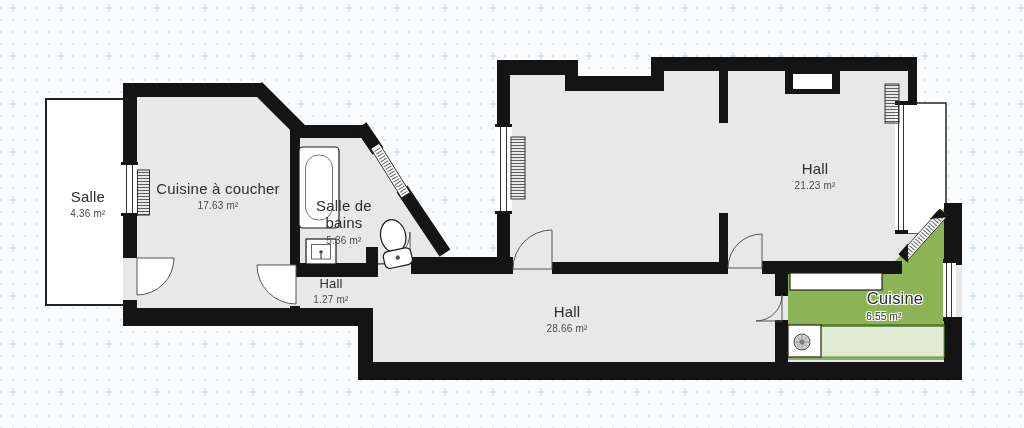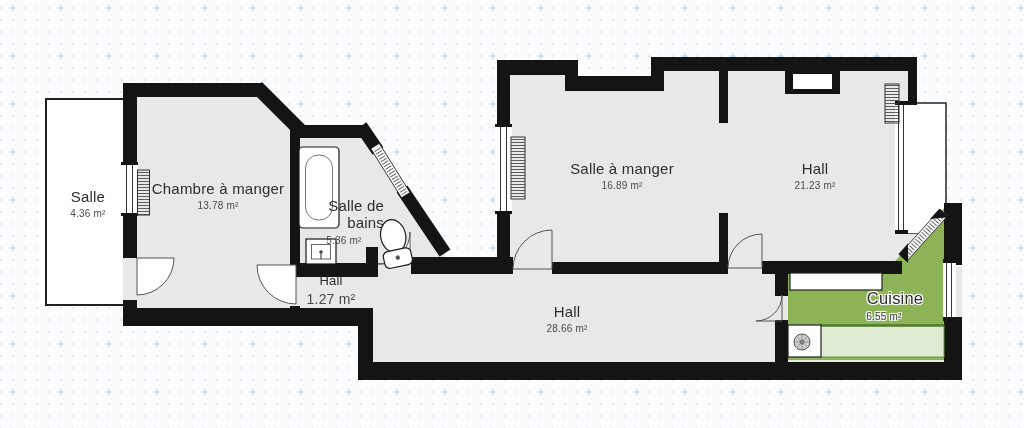--- a/index.html
+++ b/index.html
@@ -3,23 +3,23 @@
 <meta charset="utf-8">
 <style>
   html,body{margin:0;padding:0;background:#fbfcfe;}
   .plan{position:relative;width:1024px;height:428px;overflow:hidden;
         font-family:"Liberation Sans","DejaVu Sans",sans-serif;}
   .plan svg{position:absolute;left:0;top:0;}
   .lbl{position:absolute;transform:translate(-50%,-50%);text-align:center;
        white-space:nowrap;color:#2e2e2e;line-height:1.15;pointer-events:none;}
   .lbl .nm{font-size:15px;letter-spacing:.2px;}
   .lbl .ar{font-size:10px;color:#4a4a4a;margin-top:3px;letter-spacing:.2px;}
-  .lbl-wrap .nm{white-space:normal;width:80px;margin:0 auto;line-height:1.12;text-align:right;}
+  .lbl-wrap .nm{white-space:normal;width:80px;margin:0 auto;line-height:1.12;}
   .lbl-small .nm{font-size:13px;}
-  .lbl-small .ar{font-size:14px;margin-top:2px;text-align:center;}
+  .lbl-small .ar{font-size:10px;margin-top:2px;text-align:center;}
   .lbl-cuisine .nm{font-size:16.5px;
      text-shadow:-1px -1px 0 #fff,1px -1px 0 #fff,-1px 1px 0 #fff,1px 1px 0 #fff,0 0 3px #fff;padding-left:22px;}
   .lbl-cuisine .ar{color:#3c3c3c;
      text-shadow:-1px -1px 0 #fff,1px -1px 0 #fff,-1px 1px 0 #fff,1px 1px 0 #fff,0 0 3px #fff;}
 </style>
 </head>
 <body>
 
 <div class="plan">
 <svg width="1024" height="428" viewBox="0 0 1024 428">
@@ -213,35 +213,31 @@
     <rect x="730" y="74" width="163" height="183"></rect>
     <rect x="378" y="278" width="395" height="80"></rect>
   </g>
 </svg>
 
   <div class="lbl" style="left:88px;top:204px">
     <div class="nm">Salle</div>
     <div class="ar">4.36 m²</div>
   </div>
   <div class="lbl" style="left:218px;top:196px">
-    <div class="nm">Chambre à manger</div>
-    <div class="ar">13.78 m²</div>
+    <div class="nm">Cuisine à coucher</div>
+    <div class="ar">17.63 m²</div>
   </div>
   <div class="lbl lbl-wrap" style="left:344px;top:222px">
     <div class="nm">Salle de bains</div>
     <div class="ar">5.36 m²</div>
   </div>
   <div class="lbl lbl-small" style="left:331px;top:291px">
     <div class="nm">Hall</div>
     <div class="ar">1.27 m²</div>
   </div>
-  <div class="lbl" style="left:622px;top:176px">
-    <div class="nm">Salle à manger</div>
-    <div class="ar">16.89 m²</div>
-  </div>
   <div class="lbl" style="left:815px;top:176px">
     <div class="nm">Hall</div>
     <div class="ar">21.23 m²</div>
   </div>
   <div class="lbl" style="left:567px;top:319px">
     <div class="nm">Hall</div>
     <div class="ar">28.66 m²</div>
   </div>
   <div class="lbl lbl-cuisine" style="left:884px;top:306px">
     <div class="nm">Cuisine</div>

